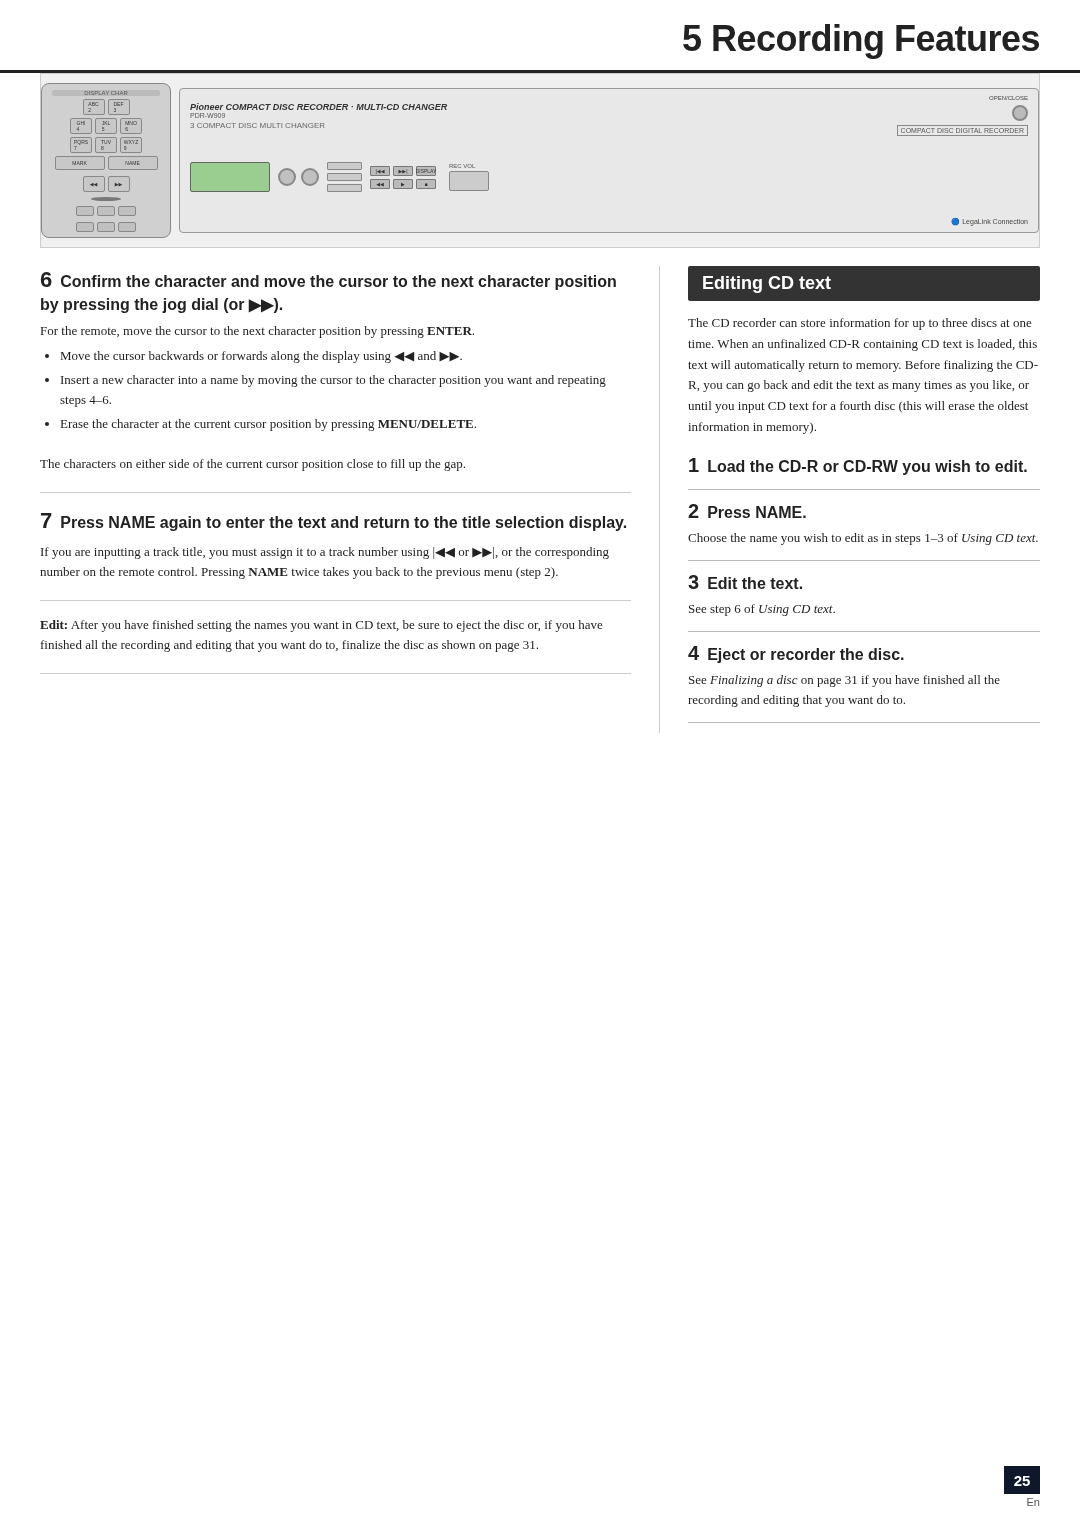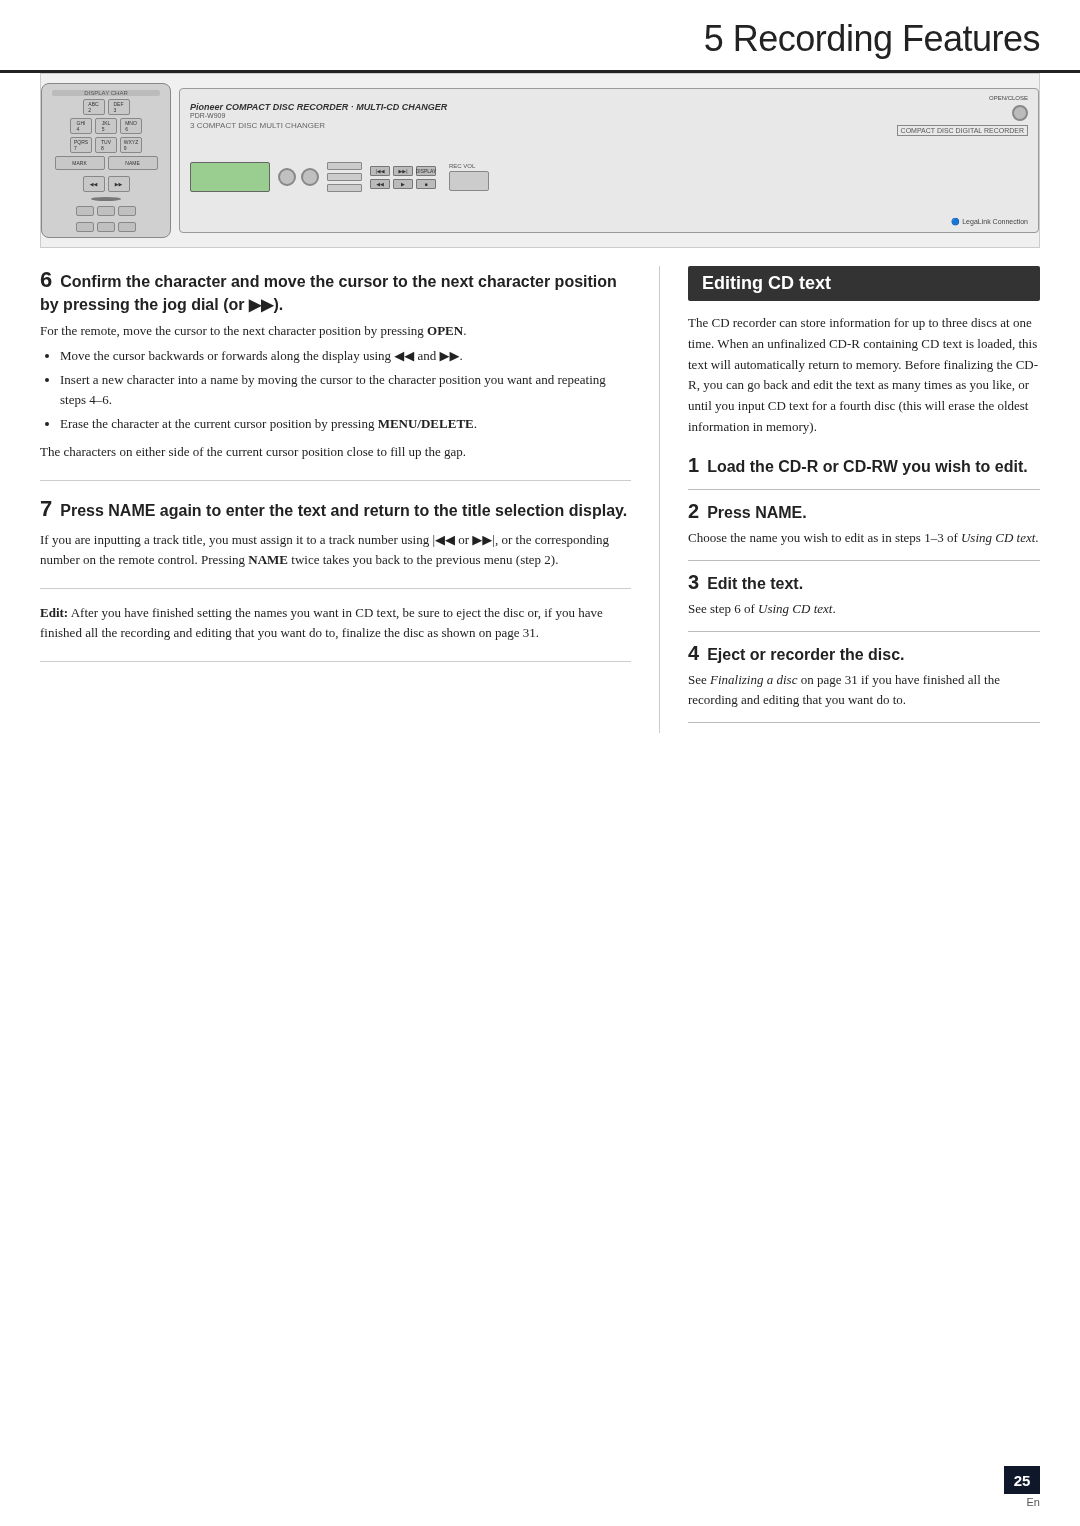--- a/index.html
+++ b/index.html
@@ -17,21 +17,21 @@
     .page-header {
       display: flex;
       justify-content: flex-end;
       align-items: flex-end;
       padding: 18px 40px 10px 40px;
       border-bottom: 3px solid #222;
       margin-bottom: 0;
     }
     .page-title {
       font-size: 36px;
-      font-weight: normal;
+      font-weight: bold;
       font-family: Arial, Helvetica, sans-serif;
       letter-spacing: -0.5px;
     }
 
     
     .device-image-area {
       background: #f0f0f0;
       margin: 0 40px 18px 40px;
       height: 175px;
       display: flex;
@@ -238,21 +238,21 @@
       font-size: 13px;
       line-height: 1.55;
       margin-bottom: 5px;
     }
     .step-body p {
       margin-bottom: 4px;
     }
     .step-body ul {
       list-style: disc;
       margin-left: 20px;
-      margin-bottom: 8px;
+      margin-bottom: 20px;
     }
     .step-body ul li {
       margin-bottom: 4px;
     }
     .bold { font-weight: bold; }
     .italic { font-style: italic; }
 
     hr.step-divider {
       border: none;
       border-top: 1px solid #ccc;
@@ -448,21 +448,21 @@
 
 <div class="main-content">
 
   <div class="left-column">
 
     <div class="step-block">
       <div class="step-heading">
         <span class="step-num">6</span><span>Confirm the character and move the cursor to the next character position by pressing the jog dial (or ▶▶).</span>
       </div>
       <div class="step-body">
-        <p>For the remote, move the cursor to the next character position by pressing <span class="bold">OPEN</span>.</p>
+        <p>For the remote, move the cursor to the next character position by pressing <span class="bold">ENTER</span>.</p>
         <ul>
           <li>Move the cursor backwards or forwards along the display using ◀◀ and ▶▶.</li>
           <li>Insert a new character into a name by moving the cursor to the character position you want and repeating steps 4–6.</li>
           <li>Erase the character at the current cursor position by pressing <span class="bold">MENU/DELETE</span>.</li>
         </ul>
         <p>The characters on either side of the current cursor position close to fill up the gap.</p>
       </div>
     </div>
 
     <hr class="step-divider">

